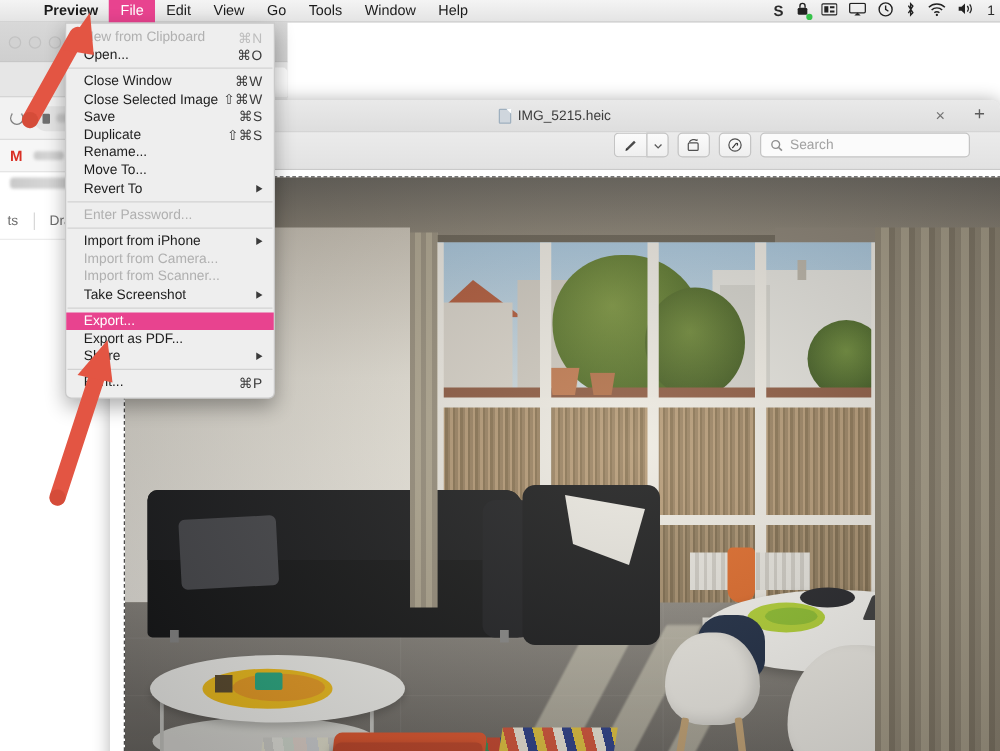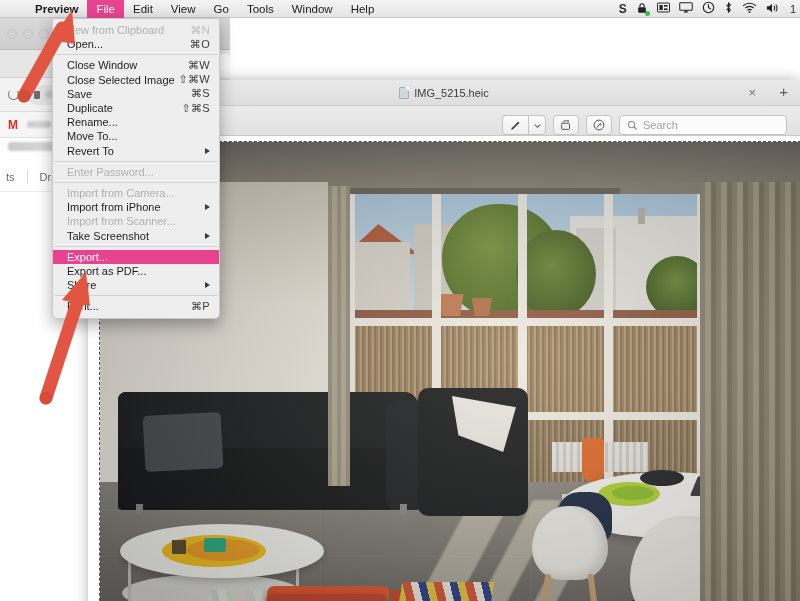--- a/index.html
+++ b/index.html
@@ -86,22 +86,22 @@
     border-radius: 1px; position: relative; display: inline-block;
   }
   .heic-ico::after {
     content: ""; position: absolute; right: -1px; top: -1px;
     border-left: 4px solid transparent; border-top: 4px solid #fff;
   }
   .prev-toolbar {
     position: absolute; left: 0; top: 26px; width: 712px; height: 30px;
     background: linear-gradient(#ebebeb,#e2e2e2);
     border-bottom: 1px solid #c9c9c9;
-    display: flex; align-items: flex-end; justify-content: flex-end;
-    gap: 7px; padding-right: 13px;
+    display: flex; align-items: flex-start; justify-content: flex-end;
+    gap: 7px; padding-right: 24px;
   }
   .tb-btn {
     height: 20px; min-width: 26px; border-radius: 4px;
     background: linear-gradient(#fbfbfb,#efefef);
     border: 1px solid #c4c4c4;
     display: flex; align-items: center; justify-content: center;
     color: #5a5a5a;
   }
   .tb-group { display: flex; }
   .tb-group .tb-btn:first-child { border-radius: 4px 0 0 4px; border-right: none; }
@@ -618,26 +618,26 @@
   </div>
 
   <div class="mdiv"></div>
 
   <div class="mi dis">
     <span class="lbl">Enter Password...</span>
   </div>
 
   <div class="mdiv"></div>
 
+  <div class="mi">
+    <span class="lbl">Import from iPhone</span>
+    <span class="arrow"></span>
+  </div>
   <div class="mi dis">
     <span class="lbl">Import from Camera...</span>
-  </div>
-  <div class="mi">
-    <span class="lbl">Import from iPhone</span>
-    <span class="arrow"></span>
   </div>
   <div class="mi dis">
     <span class="lbl">Import from Scanner...</span>
   </div>
   <div class="mi">
     <span class="lbl">Take Screenshot</span>
     <span class="arrow"></span>
   </div>
 
   <div class="mdiv"></div>

